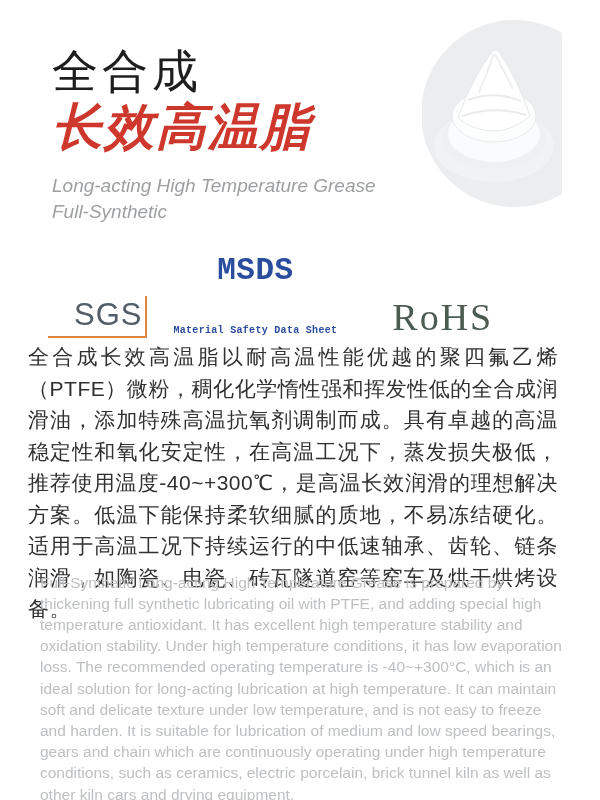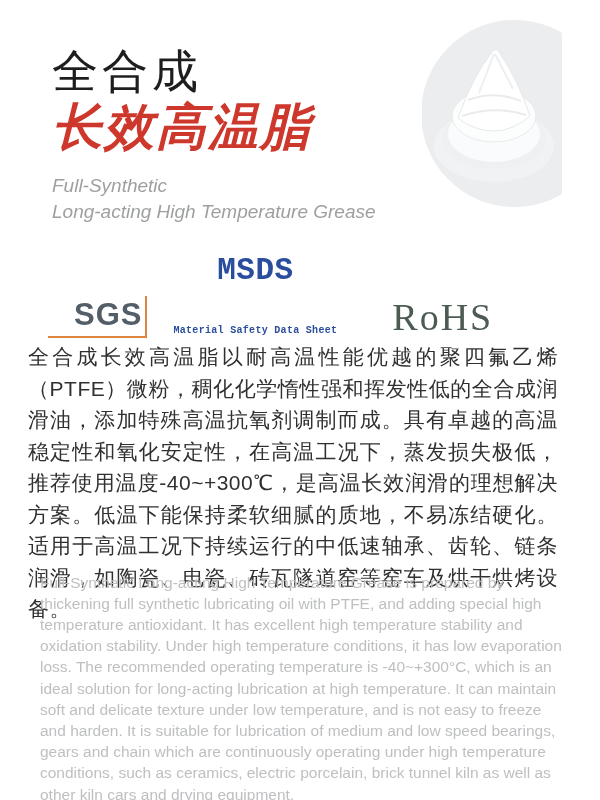--- a/index.html
+++ b/index.html
@@ -45,21 +45,21 @@
   .certs {
     position:absolute; left:48px; top:256px;
     display:flex; align-items:flex-end; gap:26px;
   }
   .logo-sgs {
     border-bottom:2px solid #dd8540;
     border-right:2px solid #dd8540;
     padding:1px 3px 3px 26px;
   }
   .logo-sgs .sgs-text {
-    font-size:31px; font-weight:700; color:#535e68; letter-spacing:1px;
+    font-size:31px; font-weight:400; color:#535e68; letter-spacing:1px;
   }
   .logo-msds { display:flex; flex-direction:column; align-items:center; padding-bottom:2px;font-family:Liberation Mono, monospace; }
   .logo-msds .msds-text {
     font-size:31px; font-weight:700; color:#2a4d9e; line-height:0.95; letter-spacing:0.5px;
   }
   .logo-msds .msds-tagline {
     font-size:10px; font-weight:700; color:#2a4d9e; letter-spacing:0.3px; white-space:nowrap;margin-top:40px;
   }
   .logo-rohs {
     font-family:"Liberation Serif", serif;
@@ -95,22 +95,22 @@
       <path d="M 73 36 L 91 71" stroke="#eceef0" stroke-width="2" fill="none"></path>
       <path d="M 46 82 Q 72 72 99 83" stroke="#e9ebed" stroke-width="2" fill="none"></path>
       <path d="M 40 98 Q 72 87 104 97" stroke="#e9ebed" stroke-width="2" fill="none"></path>
     </svg>
   </div>
 
   <div class="title-block">
     <h1 class="title-cn">全合成</h1>
     <h1 class="title-cn-red">长效高温脂</h1>
     <div class="subtitle-en">
+      <div>Long-acting High Temperature Grease</div>
       <div>Full-Synthetic</div>
-      <div>Long-acting High Temperature Grease</div>
     </div>
   </div>
 
   <div class="certs">
     <div class="logo-sgs">
       <span class="sgs-text">SGS</span>
     </div>
     <div class="logo-msds">
       <span class="msds-text">MSDS</span>
       <span class="msds-tagline">Material Safety Data Sheet</span>

